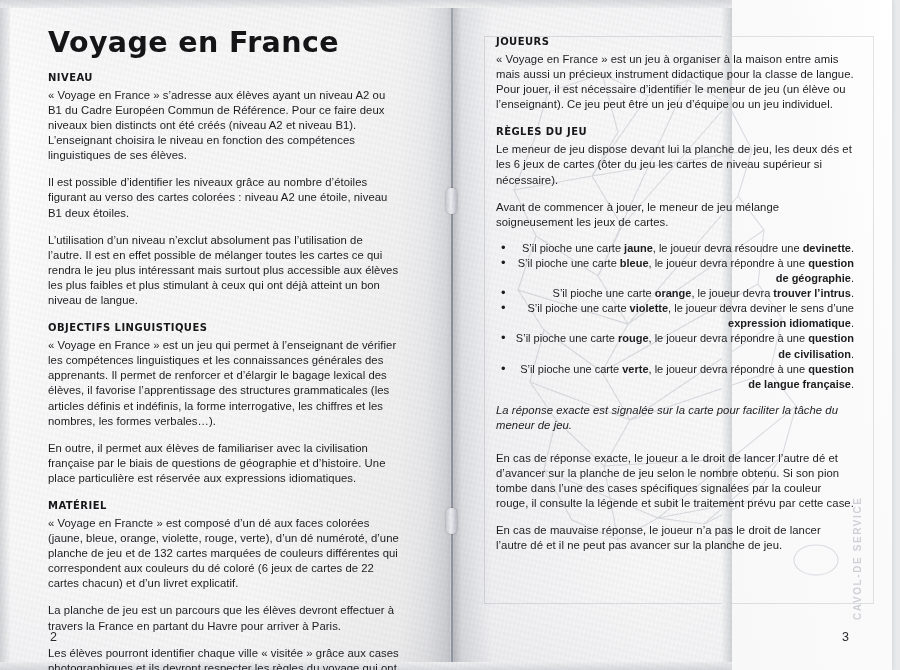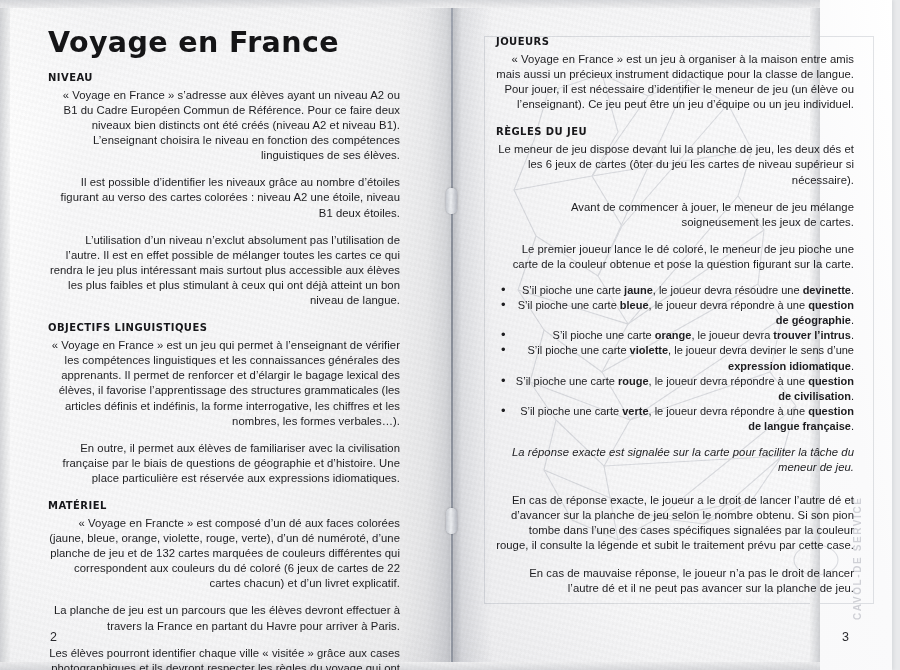--- a/index.html
+++ b/index.html
@@ -6,21 +6,21 @@
   html,body{margin:0;padding:0;}
   body{
     width:900px;height:670px;overflow:hidden;
     background:#e9eaec;
     font-family:"Liberation Sans","DejaVu Sans",sans-serif;
     color:#1b1b1d;
   }
 
   
   .spread{
-    position:relative;width:820px;height:670px;
+    position:relative;width:732px;height:670px;
     background:#f3f3f4;
   }
 
   
   .spread::after{
     content:"";position:absolute;inset:0;pointer-events:none;
     background:
       radial-gradient(ellipse 120% 80% at 50% 50%, rgba(255,255,255,0) 55%, rgba(120,125,135,.10) 100%),
       repeating-linear-gradient(102deg, rgba(0,0,0,.012) 0 2px, rgba(255,255,255,.012) 2px 4px),
       repeating-linear-gradient(14deg, rgba(0,0,0,.010) 0 3px, rgba(255,255,255,.010) 3px 6px);
@@ -106,21 +106,21 @@
     margin:14px 0 5px 0;
     font-family:"DejaVu Sans","Liberation Sans",sans-serif;
     font-size:10px;font-weight:700;letter-spacing:.45px;
     color:#17171a;text-transform:none;
   }
   h2.section.first{margin-top:0;}
 
   p.body{
     margin:0;
     font-size:11.3px;line-height:15.1px;
-    color:#1d1d20;text-align:right;
+    color:#1d1d20;text-align:left;
     letter-spacing:.05px;
   }
   p.body + p.body{margin-top:12px;}
 
   p.body.italic{font-style:italic;margin-top:11px;margin-bottom:18px;}
 
   ul.rules{
     margin:11px 0 0 0;padding:0 0 0 17px;
     list-style:none;
   }
@@ -220,21 +220,20 @@
   </div>
 
   <div class="col col-right">
 
     <h2 class="section first">JOUEURS</h2>
     <p class="body">«  Voyage en France  » est un jeu à organiser à la maison entre amis mais aussi un précieux instrument didactique pour la classe de langue. Pour jouer, il est nécessaire d’identifier le meneur de jeu (un élève ou l’enseignant). Ce jeu peut être un jeu d’équipe ou un jeu individuel.</p>
 
     <h2 class="section">RÈGLES DU JEU</h2>
     <p class="body">Le meneur de jeu dispose devant lui la planche de jeu, les deux dés et les 6 jeux de cartes (ôter du jeu les cartes de niveau supérieur si nécessaire).</p>
     <p class="body">Avant de commencer à jouer, le meneur de jeu mélange soigneusement les jeux de cartes.</p>
-    <p class="body">Le premier joueur lance le dé coloré, le meneur de jeu pioche une carte de la couleur obtenue et pose la question figurant sur la carte.</p>
 
     <ul class="rules" id="card-rules-list">
         <li><span>S’il pioche une carte </span><b>jaune</b><span>, le joueur devra résoudre une </span><b>devinette</b><span>.</span></li>
         <li><span>S’il pioche une carte </span><b>bleue</b><span>, le joueur devra répondre à une </span><b>question de géographie</b><span>.</span></li>
         <li><span>S’il pioche une carte </span><b>orange</b><span>, le joueur devra </span><b>trouver l’intrus</b><span>.</span></li>
         <li><span>S’il pioche une carte </span><b>violette</b><span>, le joueur devra deviner le sens d’une </span><b>expression idiomatique</b><span>.</span></li>
         <li><span>S’il pioche une carte </span><b>rouge</b><span>, le joueur devra répondre à une </span><b>question de civilisation</b><span>.</span></li>
         <li><span>S’il pioche une carte </span><b>verte</b><span>, le joueur devra répondre à une </span><b>question de langue française</b><span>.</span></li>
       </ul>
 

